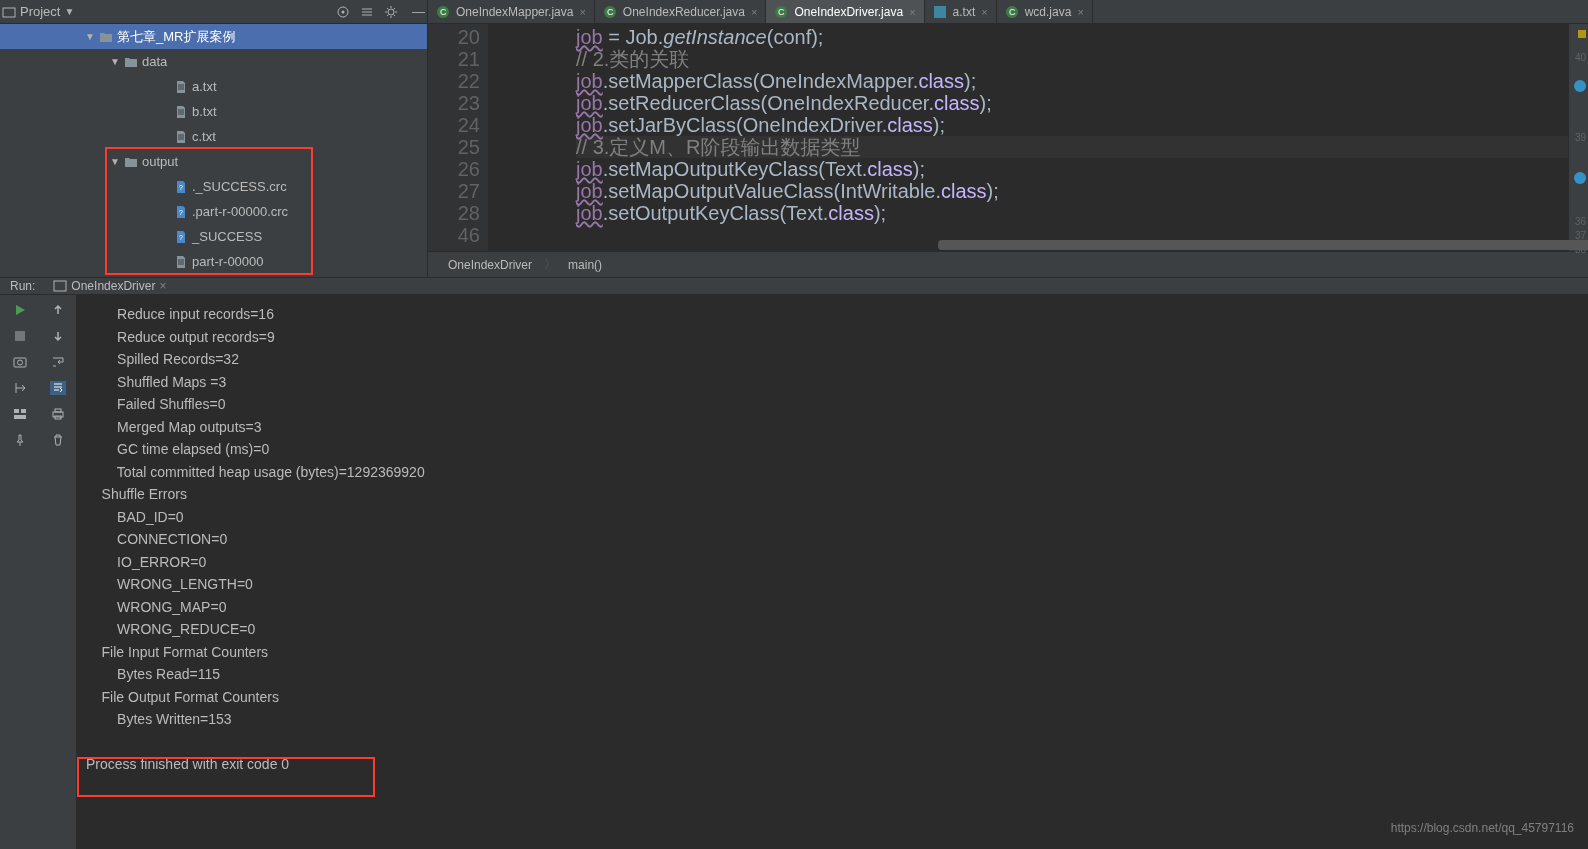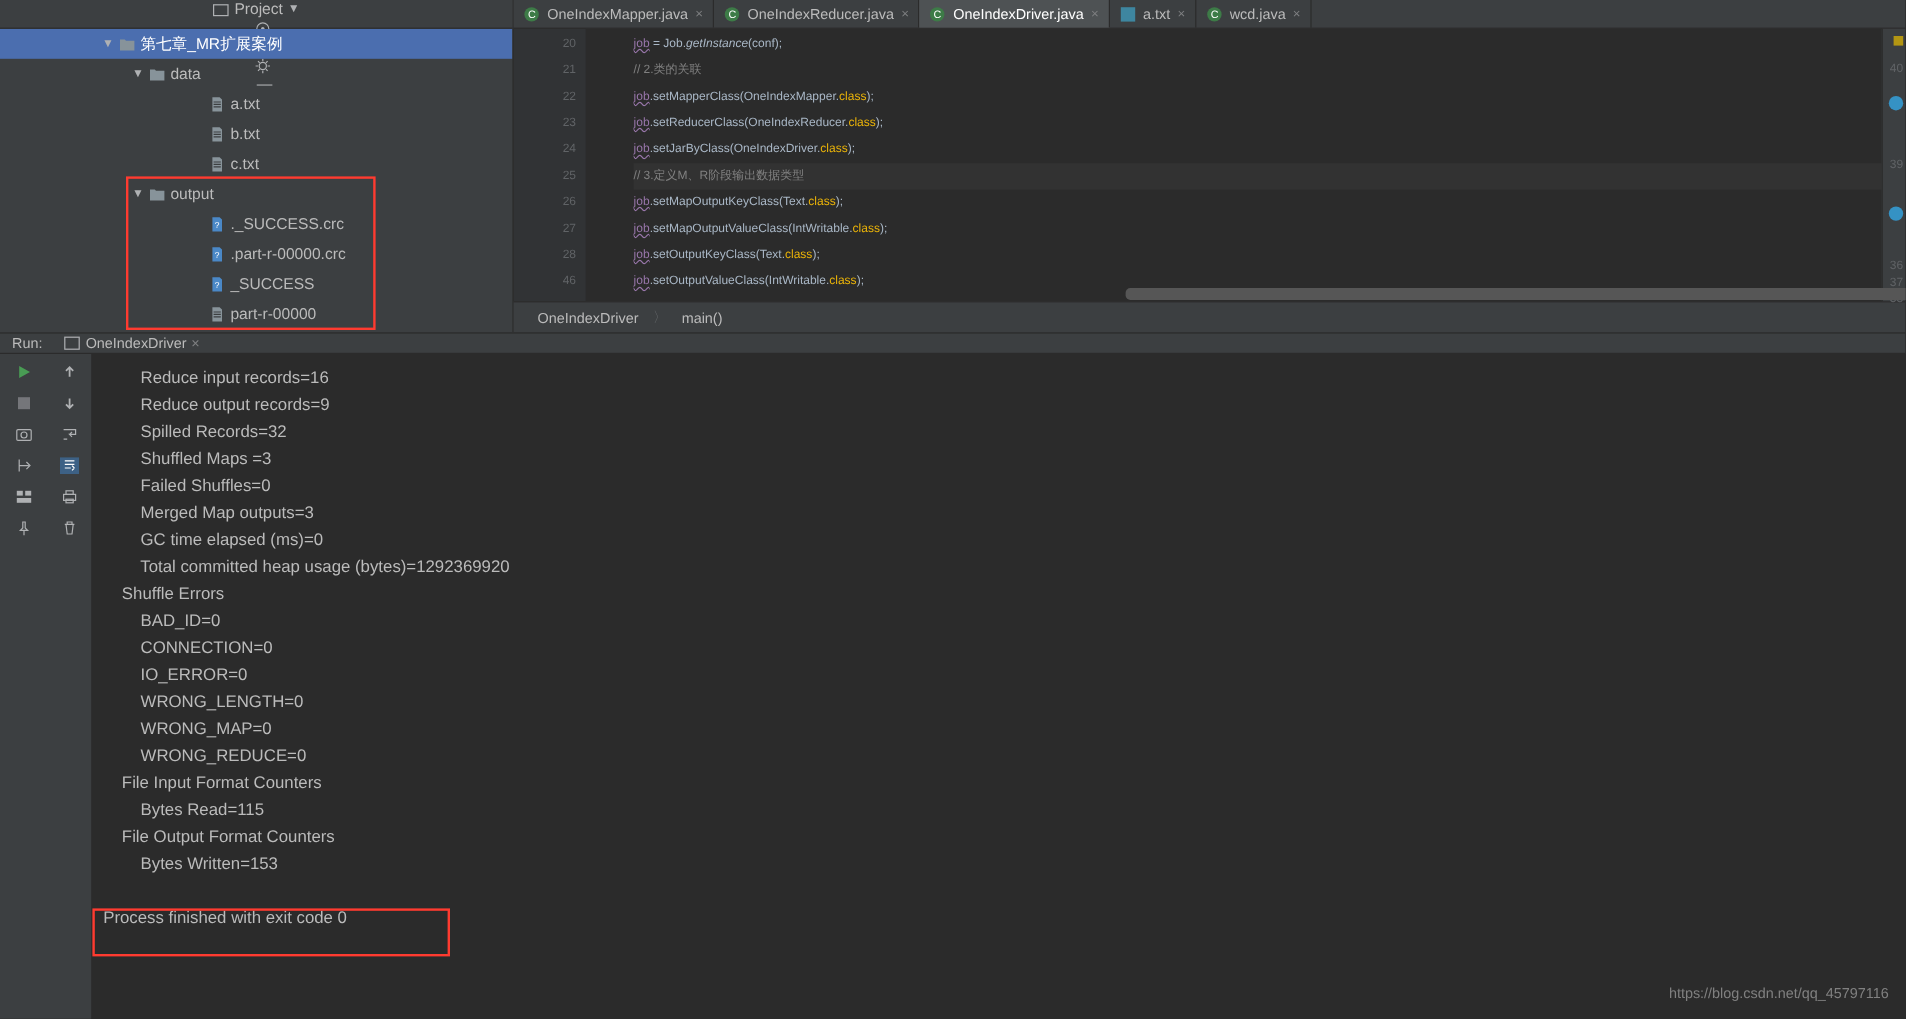--- a/index.html
+++ b/index.html
@@ -1,40 +1,40 @@
 <!DOCTYPE html>
 <html><head>
 <meta charset="utf-8">
 <style>
 * { margin:0; padding:0; box-sizing:border-box; font-family:"Segoe UI","Microsoft YaHei",Arial,sans-serif; }
 body { background:#2b2b2b; color:#bbbbbb; width:1588px; height:849px; overflow:hidden; font-size:13px; position:relative; }
 .top { display:flex; height:277px; }
 .project { width:428px; background:#3c3f41; border-right:1px solid #2b2b2b; display:flex; flex-direction:column; }
-.project-header { height:24px; background:#3c3f41; display:flex; align-items:center; padding:0 22px; border-bottom:1px solid #2b2b2b;flex-direction:column; }
+.project-header { height:24px; background:#3c3f41; display:flex; align-items:center; padding:0 2px; border-bottom:1px solid #2b2b2b; }
 .project-header .title { display:flex; align-items:center; gap:4px; }
 .project-header .spacer { flex:1; }
 .project-header .iconbtn { margin-left:10px; cursor:pointer; color:#afb1b3; }
 .tree { flex:1; overflow:auto; font-size:13px; }
 .tree-row { height:25px; display:flex; align-items:center; padding-left:0; cursor:pointer; }
 .tree-row.selected { background:#4b6eaf; color:#fff; }
 .arrow { display:inline-block; width:10px; text-align:center; color:#afb1b3; font-size:10px; }
 .icon { margin:0 4px; }
 .redbox1 { position:absolute; border:2px solid #ff3b30; left:105px; top:147px; width:208px; height:128px; pointer-events:none; z-index:5; }
 .editor { flex:1; background:#2b2b2b; display:flex; flex-direction:column; position:relative; }
 .tabs { height:24px; display:flex; align-items:stretch; background:#3c3f41; border-bottom:1px solid #2b2b2b; }
 .tab { display:flex; align-items:center; padding:0 8px; gap:6px; border-right:1px solid #2b2b2b; cursor:pointer; color:#bbbbbb; font-size:12px; }
 .tab.active { background:#4e5254; color:#fff; }
 .tab .close { color:#7f8082; font-size:11px; }
-.code { flex:1; display:flex; overflow:hidden; font-family:Consolas,"Courier New",monospace; font-size:10px; }
+.code { flex:1; display:flex; overflow:hidden; font-family:Consolas,"Courier New",monospace; font-size:20px;gap:48px; }
 .gutter { width:60px; background:#313335; color:#606366; text-align:right; padding:2px 8px 0 0; }
 .gutter div { height:22px; line-height:22px; }
 .code-lines { flex:1; padding:2px 0 0 40px; }
 .code-lines .line { height:22px; line-height:22px; white-space:pre; }
 .line.hl { background:#323232; }
-.k-orange { color:#eab308; }
+.k-orange { color:#c4b5fd; }
 .k-var { color:#9876aa; }
 .k-str { color:#a9b7c6; }
 .k-cmt { color:#808080; }
 .k-err { text-decoration:underline wavy #9876aa; text-decoration-skip-ink:none; }
 .stripe { position:absolute; right:0; top:24px; bottom:26px; width:20px; background:#3c3f41; border-left:1px solid #2b2b2b; font-size:9px; color:#606366; }
 .stripe .mark { position:absolute; right:2px; font-size:10px; }
 .stripe .warn { width:8px; height:8px; background:#b39613; position:absolute; right:2px; }
 .stripe .info { width:12px; height:12px; background:#3592c4; position:absolute; right:2px; border-radius:6px; }
 .breadcrumb { height:26px; background:#3c3f41; border-top:1px solid #2b2b2b; display:flex; align-items:center; padding-left:20px; gap:12px; color:#bbbbbb; font-size:12px; }
 .run { height:736px; background:#2b2b2b; display:flex; }
@@ -228,21 +228,20 @@
       <div class="code-lines" id="codelines">
           <div class="line"><span class="k-str"><span class="k-err k-var">job</span> = Job.<span style="font-style:italic">getInstance</span>(conf);</span></div>
           <div class="line"><span class="k-str"><span class="k-cmt">// 2.类的关联</span></span></div>
           <div class="line"><span class="k-str"><span class="k-err k-var">job</span>.setMapperClass(OneIndexMapper.<span class="k-orange">class</span>);</span></div>
           <div class="line"><span class="k-str"><span class="k-err k-var">job</span>.setReducerClass(OneIndexReducer.<span class="k-orange">class</span>);</span></div>
           <div class="line"><span class="k-str"><span class="k-err k-var">job</span>.setJarByClass(OneIndexDriver.<span class="k-orange">class</span>);</span></div>
           <div class="line hl"><span class="k-str"><span class="k-cmt">// 3.定义M、R阶段输出数据类型</span></span></div>
           <div class="line"><span class="k-str"><span class="k-err k-var">job</span>.setMapOutputKeyClass(Text.<span class="k-orange">class</span>);</span></div>
           <div class="line"><span class="k-str"><span class="k-err k-var">job</span>.setMapOutputValueClass(IntWritable.<span class="k-orange">class</span>);</span></div>
           <div class="line"><span class="k-str"><span class="k-err k-var">job</span>.setOutputKeyClass(Text.<span class="k-orange">class</span>);</span></div>
-          <div class="line"><span class="k-str"><span class="k-err k-var">job</span>.setOutputValueClass(IntWritable.<span class="k-orange">class</span>);</span></div>
         </div>
     </div>
     <div class="stripe" id="stripe">
         <div class="warn" style="top: 6px;"></div>
         <div class="mark" style="top: 28px;">40</div>
         <div class="info" style="top: 56px;"></div>
         <div class="mark" style="top: 108px;">39</div>
         <div class="info" style="top: 148px;"></div>
         <div class="mark" style="top: 192px;">36</div>
         <div class="mark" style="top: 206px; margin-left: 13px;">37</div>

